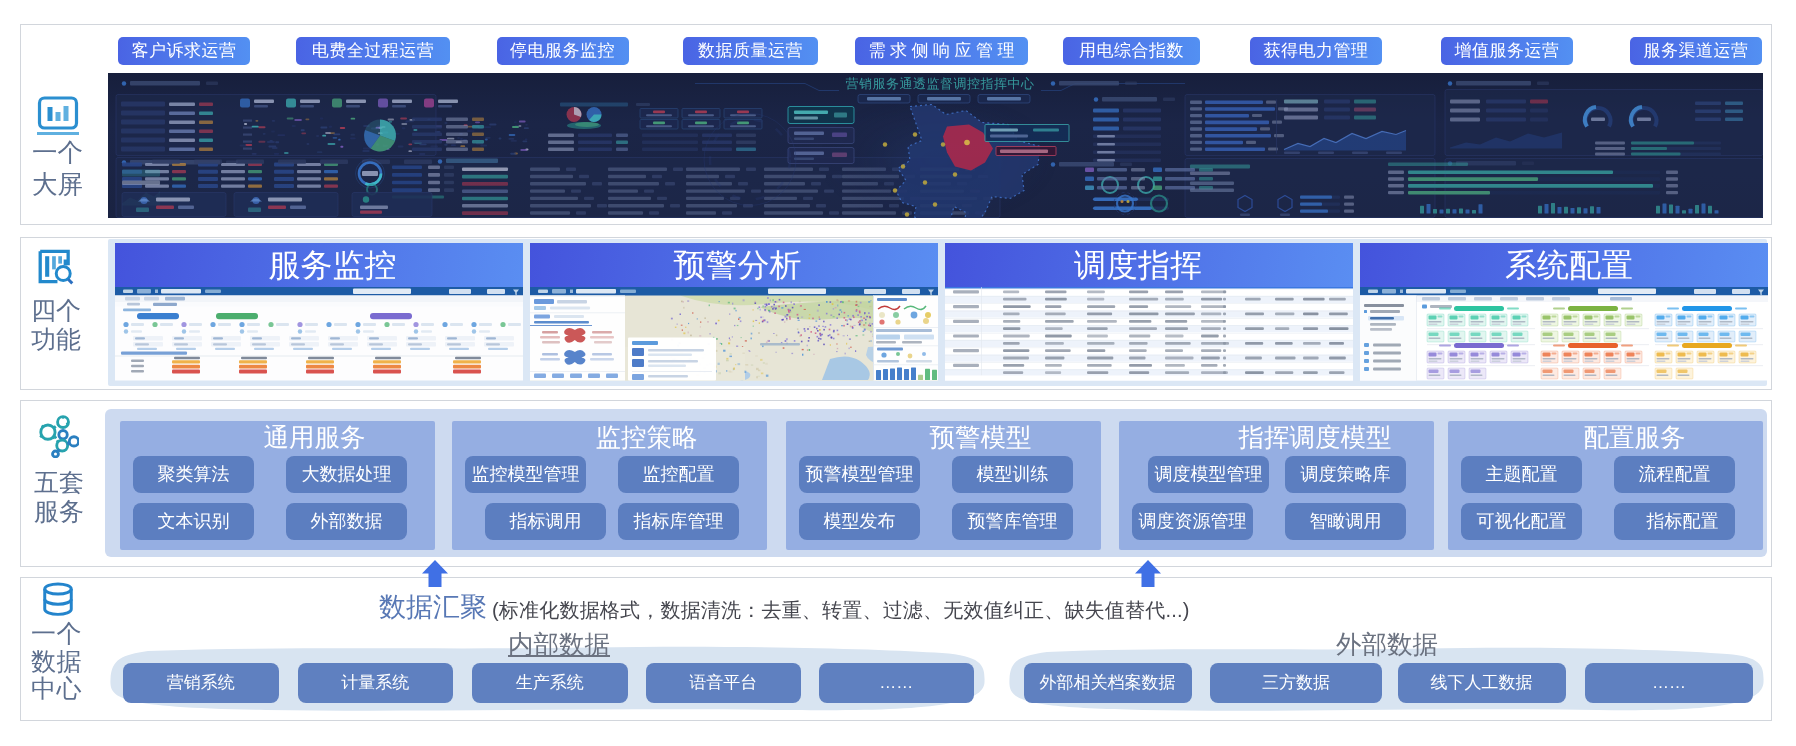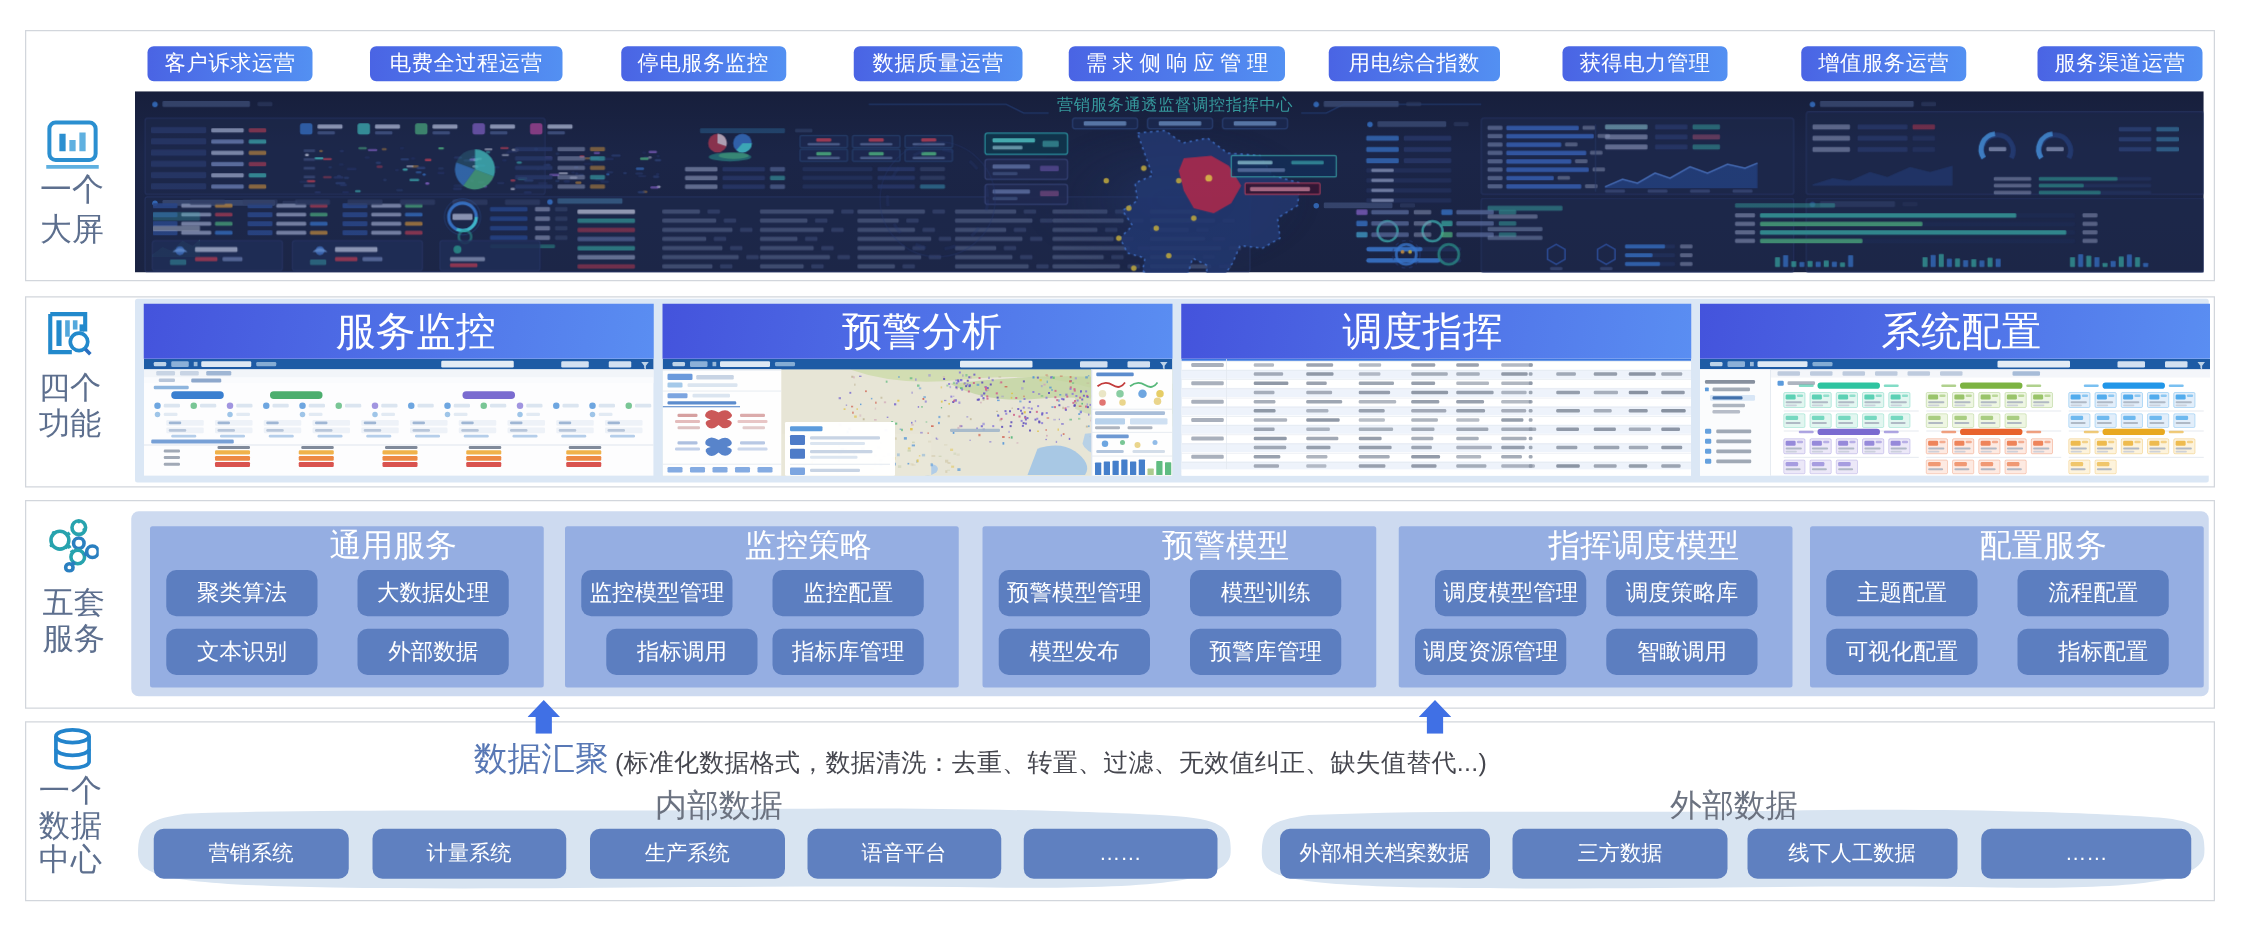--- a/index.html
+++ b/index.html
@@ -1979,21 +1979,21 @@
 <div class="sicon" style="left:40px;top:582px;"><svg width="36" height="39" viewBox="0 0 46 50" xmlns="http://www.w3.org/2000/svg">
 <g fill="none" stroke="#2384cc" stroke-width="3.8">
 <ellipse cx="23" cy="9" rx="17" ry="6.5"></ellipse>
 <path d="M 6 9 v 13 c 0 3.6 7.6 6.5 17 6.5 s 17 -2.9 17 -6.5 v -13"></path>
 <path d="M 6 22 v 13 c 0 3.6 7.6 6.5 17 6.5 s 17 -2.9 17 -6.5 v -13"></path>
 </g>
 </svg></div>
 <div class="slab" style="left:31px;top:620px;font-size:25px;line-height:27.6px;letter-spacing:0.5px;">一个<br>数据<br>中心</div>
 <div style="position:absolute;left:379px;top:589px;color:#5878b5;font-size:27px;letter-spacing:0px;">数据汇聚</div>
 <div style="position:absolute;left:492px;top:597px;color:#45464e;font-size:20px;letter-spacing:0.2px;">(标准化数据格式，数据清洗：去重、转置、过滤、无效值纠正、缺失值替代...)</div>
-<div class="gray24" style="left:524px;top:627px;">内部数据</div>
+<div class="gray24" style="left:508px;top:627px;text-decoration:underline;">内部数据</div>
 <div class="gray24" style="left:1336px;top:627px;">外部数据</div>
 <div class="cloud" style="left:108px;top:643px;"><svg width="878" height="71" viewBox="0 0 878 71" xmlns="http://www.w3.org/2000/svg">
 <path d="M 40 8
 C 176 3, 351 7, 483 4.5
 C 632 2, 773 6, 834 10
 C 875 13, 877 23, 876.5 39
 C 876 62, 817 68.5, 685 67
 C 509 64.5, 316 69.5, 158 67
 C 7 64.5, 1.5 55, 2.5 36
 C 3.5 16, 14 12, 40 8 Z" fill="#d8e4f1"></path>

